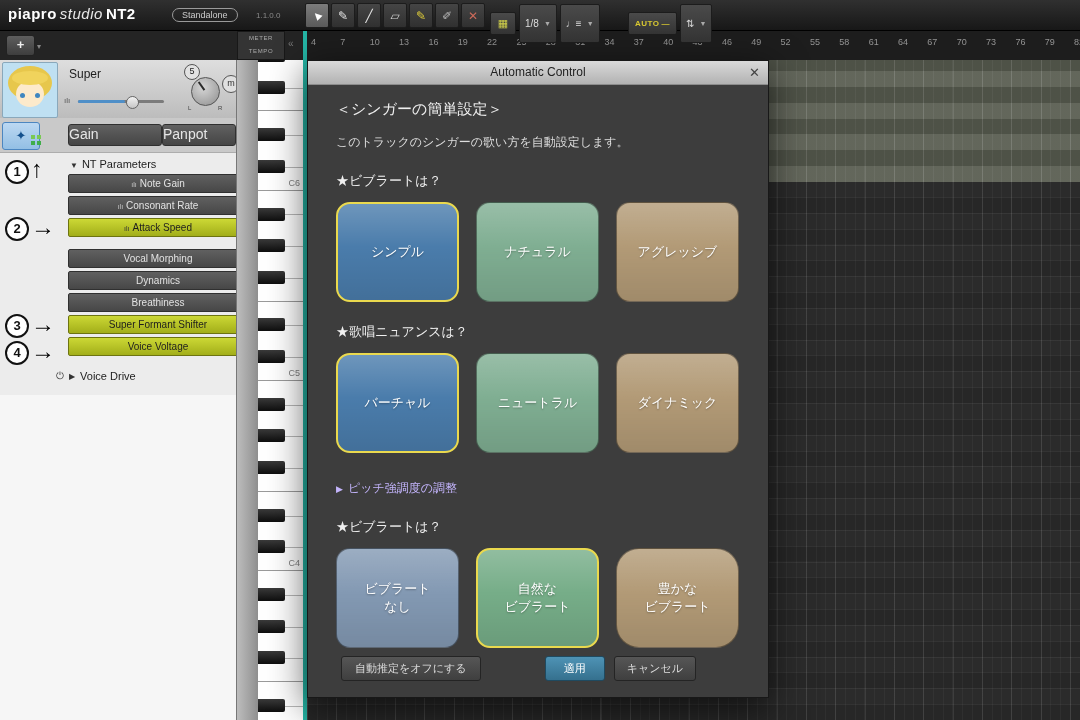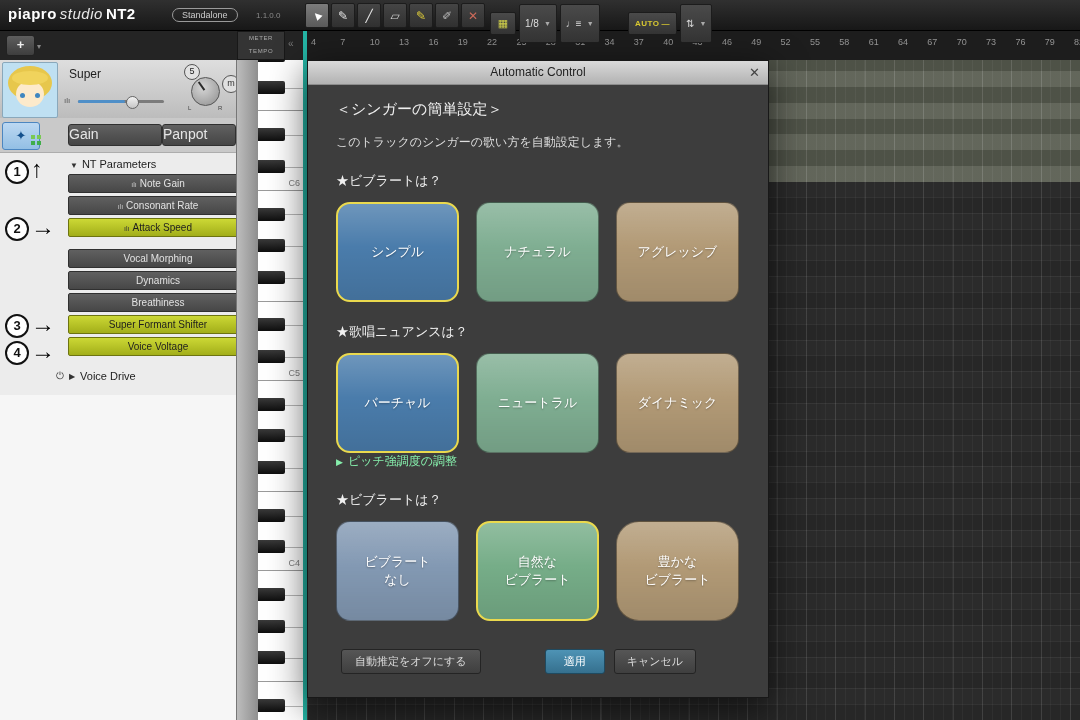--- a/index.html
+++ b/index.html
@@ -136,23 +136,23 @@
   .dlg-heading{margin-top:15px;font-size:15px;color:#f0f0f0;}
   .dlg-desc{margin-top:15px;font-size:12px;color:#dedede;}
   .dlg-question{margin-top:21px;font-size:13px;color:#f0f0f0;}
   .opt-row{margin-top:12px;display:flex;gap:17px;}
   .opt-btn{width:123px;height:100px;border-radius:14px;border:1px solid rgba(0,0,0,.4);
     box-sizing:border-box;color:#fff;font-size:13px;font-family:inherit;
     display:flex;align-items:center;justify-content:center;text-align:center;white-space:pre-line;
     text-shadow:0 1px 2px rgba(0,0,0,.35);cursor:pointer;
     background-image:linear-gradient(rgba(255,255,255,.20),rgba(255,255,255,0) 45%,rgba(0,0,0,.10));}
   .opt-btn.selected{border:2px solid #ead94e;}
-  .dlg-disclosure{margin-top:0;font-size:12px;color:#86efac;}
+  .dlg-disclosure{margin-top:27px;font-size:12px;color:#c4b5fd;}
   .dlg-disclosure .tri{font-size:9px;margin-right:5px;}
-  .dlg-footer{margin-top:28px;display:flex;align-items:center;padding-right:44px;}
+  .dlg-footer{margin-top:8px;display:flex;align-items:center;padding-right:44px;}
   .dlg-small-btn{background:linear-gradient(#565656,#3f3f3f);border:1px solid #242424;border-radius:3px;
     color:#ddd;font-size:11px;padding:4px 13px;font-family:inherit;cursor:pointer;margin-left:5px;}
   .dlg-apply{margin-left:auto;background:linear-gradient(#4e93b5,#35708e);border:1px solid #1f4a60;
     border-radius:3px;color:#fff;font-size:11px;padding:4px 18px;font-family:inherit;cursor:pointer;}
   .dlg-cancel{margin-left:9px;background:linear-gradient(#565656,#3f3f3f);border:1px solid #242424;
     border-radius:3px;color:#ddd;font-size:11px;padding:4px 12px;font-family:inherit;cursor:pointer;}
 
   
   .ann-circle{position:absolute;width:24px;height:24px;border-radius:50%;background:#fff;
     border:2px solid #111;box-sizing:border-box;color:#111;font-size:13px;font-weight:bold;

